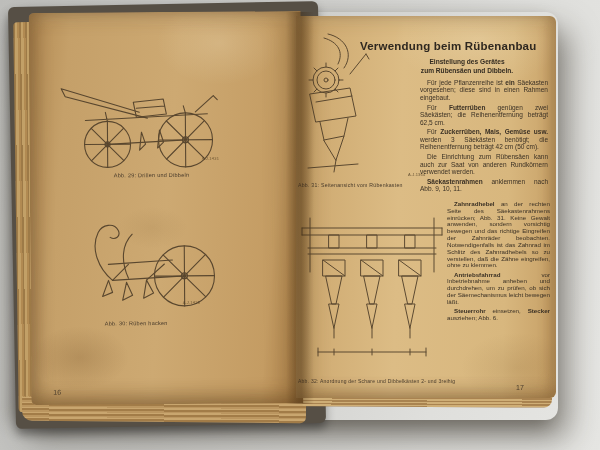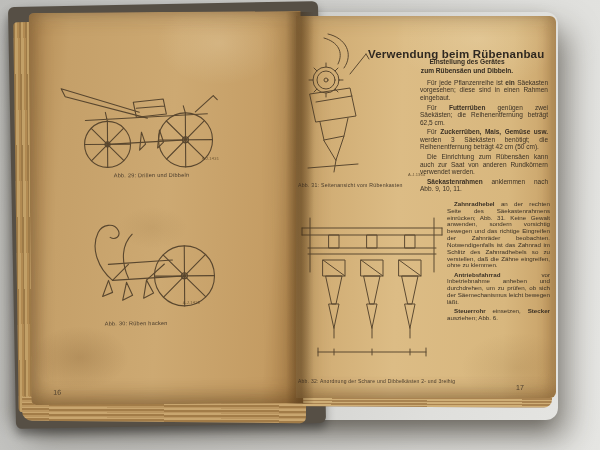--- a/index.html
+++ b/index.html
@@ -50,21 +50,21 @@
   .fig29 { left:26px; top:70px; width:182px; height:92px; }
   .cap29 { left:84px; top:160px; }
   .plate29 { left:172px; top:144px; }
   .fig30 { left:38px; top:208px; width:162px; height:96px; }
   .cap30 { left:74px; top:308px; }
   .plate30 { left:152px; top:288px; }
   .pn-left { left:22px; top:376px; }
   .fig31 { left:2px; top:14px; width:74px; height:148px; }
   .cap31 { left:2px; top:166px; font-size:5.2px; }
   .plate31 { left:112px; top:156px; }
-  .title { position:absolute; left:64px; top:24px; width:194px; margin:8px; font-size:11.5px; font-weight:700;
+  .title { position:absolute; left:64px; top:24px; width:194px; margin:0; font-size:11.5px; font-weight:700;
     letter-spacing:.2px; color:#2f2820; white-space:nowrap; }
   .subtitle { position:absolute; left:92px; top:42px; width:158px; text-align:center; font-size:6.6px;
     font-weight:700; line-height:1.35; color:#342c21; }
   .textcol { position:absolute; text-align:justify; color:#3a3024; }
   .col-upper { left:124px; top:63px; width:128px; font-size:6.5px; line-height:1.14; height:122px; overflow:hidden; }
   .col-lower { left:151px; top:185px; width:103px; font-size:6.2px; line-height:1.10; height:176px; overflow:hidden; }
   .textcol p { margin:0 0 2.5px 0; text-indent:7px; }
   .textcol .b { font-weight:700; }
   .fig32 { left:2px; top:196px; width:148px; height:158px; }
   .cap32 { left:2px; top:362px; font-size:5px; }

